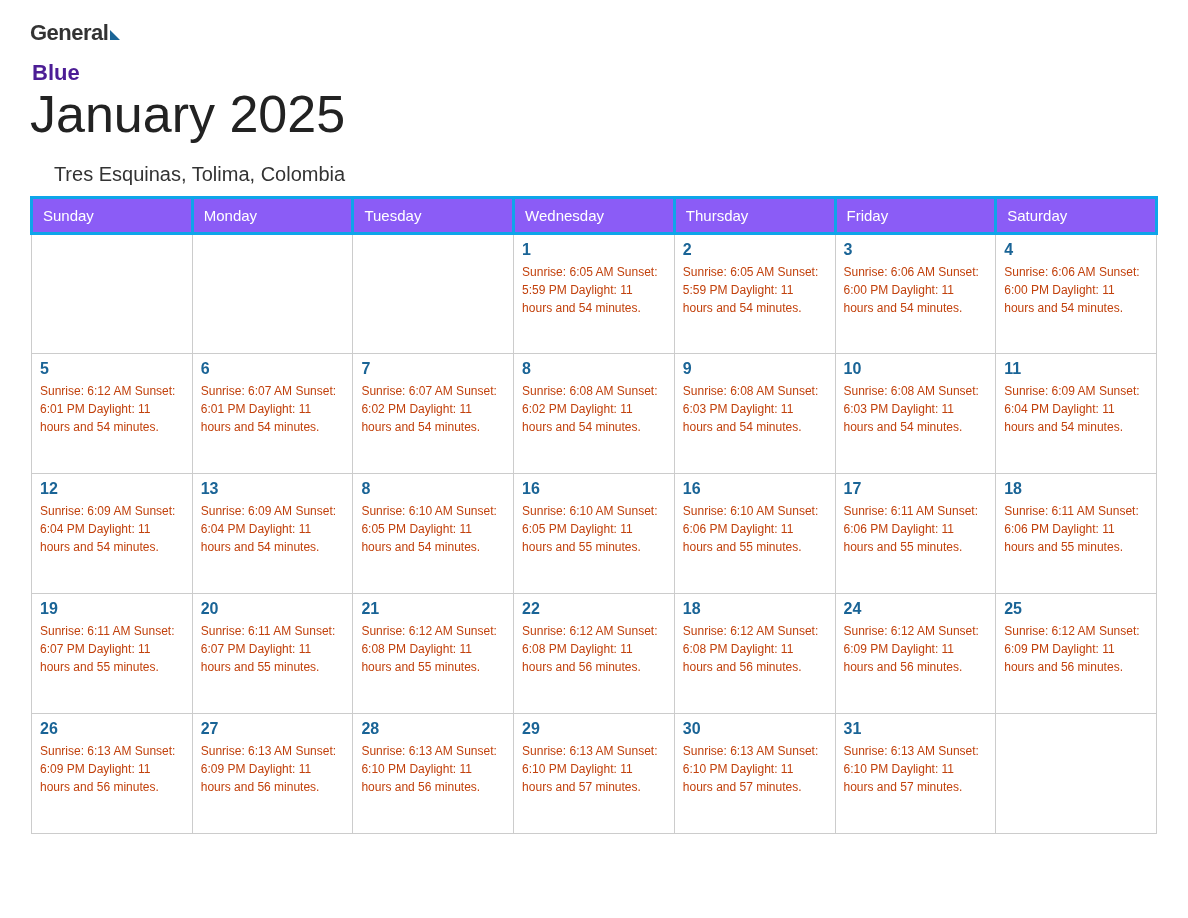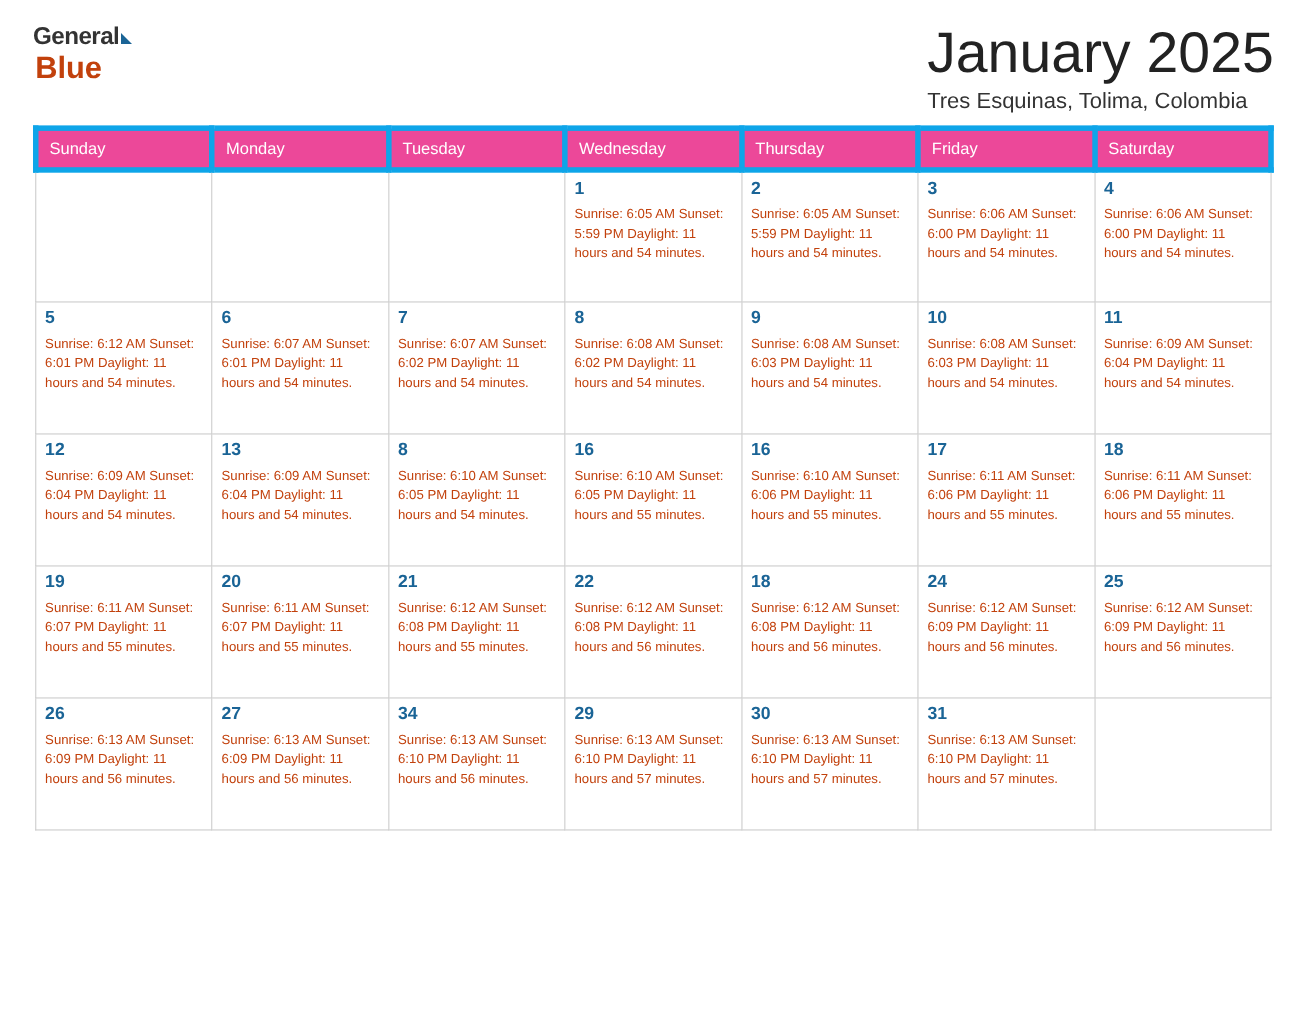--- a/index.html
+++ b/index.html
@@ -9,20 +9,21 @@
       color: #333;
       padding: 20px 30px;
       width: 1188px;
       min-height: 918px;
     }
     .header {
       display: flex;
       justify-content: space-between;
       align-items: flex-start;
       margin-bottom: 10px;
+      flex-direction: column;
     }
     .logo {
       display: flex;
       flex-direction: column;
       align-items: flex-start;
     }
     .logo-general {
       font-size: 22px;
       font-weight: bold;
       color: #333;
@@ -31,51 +32,53 @@
     .logo-arrow {
       width: 0;
       height: 0;
       border-left: 10px solid #1a6496;
       border-top: 10px solid transparent;
       border-bottom: 0px solid transparent;
       margin-left: 2px;
       margin-top: 4px;
     }
     .logo-blue {
-      font-size: 28px;
+      font-size: 22px;
       font-weight: bold;
-      color: #c2410c;
+      color: #4c1d95;
       margin-left: 2px;
+      margin-top: 14px;
     }
     .title-section {
+      text-align: right;
     }
     .title-month {
       font-size: 52px;
       font-weight: normal;
       color: #222;
       line-height: 1.1;
     }
     .title-location {
       font-size: 20px;
       color: #333;
-      margin-top: 4px;
+      margin-top: 20px;
     }
     .calendar {
       width: 100%;
       border-collapse: collapse;
       margin-top: 10px;
     }
     .calendar th {
-      background-color: #ec4899;
+      background-color: #8b5cf6;
       color: #fff;
       padding: 8px 10px;
       text-align: left;
       font-size: 15px;
       font-weight: normal;
-      border: 5px solid #0ea5e9;
+      border: 3px solid #0ea5e9;
     }
     .calendar td {
       border: 1px solid #ccc;
       vertical-align: top;
       padding: 6px 8px;
       width: 14.28%;
       min-height: 110px;
       height: 120px;
     }
     .day-number {
@@ -298,21 +301,21 @@
 Sunset: 6:09 PM
 Daylight: 11 hours and 56 minutes.</div>
         </td>
         <td>
           <span class="day-number">27</span>
           <div class="day-info">Sunrise: 6:13 AM
 Sunset: 6:09 PM
 Daylight: 11 hours and 56 minutes.</div>
         </td>
         <td>
-          <span class="day-number">34</span>
+          <span class="day-number">28</span>
           <div class="day-info">Sunrise: 6:13 AM
 Sunset: 6:10 PM
 Daylight: 11 hours and 56 minutes.</div>
         </td>
         <td>
           <span class="day-number">29</span>
           <div class="day-info">Sunrise: 6:13 AM
 Sunset: 6:10 PM
 Daylight: 11 hours and 57 minutes.</div>
         </td>

